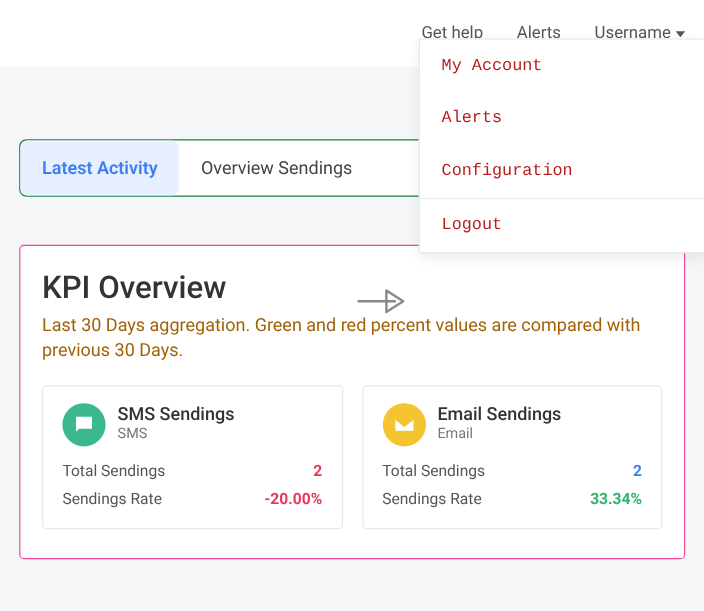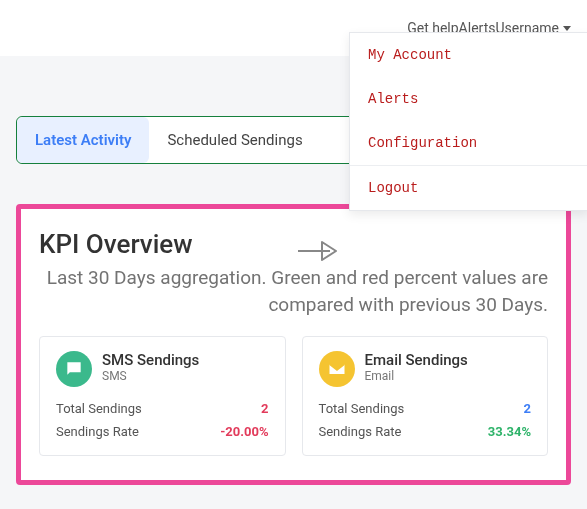--- a/index.html
+++ b/index.html
@@ -1,26 +1,26 @@
 <!DOCTYPE html>
 <html><head>
 <meta charset="utf-8">
 <style>
 * { box-sizing: border-box; margin: 0; padding: 0; }
 body { font-family: -apple-system, BlinkMacSystemFont, "Segoe UI", Roboto, Arial, sans-serif; background: #fff; width: 587px; height: 509px; overflow: hidden; color: #333; }
-.topbar { height: 56px; display: flex; justify-content: flex-end; align-items: center; padding: 0 16px; background: #fff; font-size: 14px; color: #555; }
+.topbar { height: 56px; display: flex; justify-content: flex-end; align-items: center; padding: 0 16px; background: #fff; gap: 28px; font-size: 14px; color: #555; }
 .topbar .item { cursor: pointer; display: flex; align-items: center; gap: 4px; }
 .caret { display: inline-block; width: 0; height: 0; border-left: 4px solid transparent; border-right: 4px solid transparent; border-top: 5px solid #555; }
 .content { background: #f5f6f8; padding: 20px 16px; height: calc(509px - 56px); position: relative; }
 .tabs { background: #fff; border-radius: 6px; display: flex; padding: 0; border: 1px solid #15803d; margin-top: 40px; }
 .tab { padding: 14px 18px; font-size: 15px; color: #444; cursor: pointer; }
 .tab.active { background: #e8f0ff; color: #3d7ef6; border-radius: 6px; font-weight: 600; }
-.card { background: #fff; border: 5px solid #ec4899; border-radius: 4px; margin-top: 40px; padding: 20px 18px 24px 18px; }
+.card { background: #fff; border: 1px solid #ec4899; border-radius: 4px; margin-top: 40px; padding: 20px 18px 24px 18px; }
 .card h2 { font-size: 26px; color: #333; font-weight: 500; margin-bottom: 6px; }
-.card p { font-size: 19px; color: #737373; line-height: 1.4; text-align: right; }
+.card p { font-size: 15px; color: #a16207; line-height: 1.4; }
 .kpis { display: flex; gap: 16px; margin-top: 18px; }
 .kpi { flex: 1; border: 1px solid #e6e8ec; border-radius: 4px; padding: 14px 16px 16px 16px; }
 .kpi-head { display: flex; gap: 10px; align-items: flex-start; margin-bottom: 14px; }
 .kpi-icon { width: 36px; height: 36px; border-radius: 50%; display: flex; align-items: center; justify-content: center; flex-shrink: 0; }
 .kpi-title { font-size: 15px; color: #333; font-weight: 500; }
 .kpi-sub { font-size: 12px; color: #777; }
 .kpi-row { display: flex; justify-content: space-between; font-size: 13px; color: #555; margin-top: 8px; }
 .kpi-row .val { font-weight: 700; }
 .val.red { color: #e23b5b; }
 .val.blue { color: #3d7ef6; }
@@ -53,21 +53,21 @@
     <div class="menu-item">Logout</div>
   </div>
 
   <svg class="arrow" width="46" height="26">
     <defs></defs>
     <path d="M2 13 L34 13 M26 4 L40 13 L26 22 Z" fill="#fff" stroke="#888" stroke-width="2" stroke-linejoin="round"></path>
   </svg>
 
   <div class="tabs">
     <div class="tab active">Latest Activity</div>
-    <div class="tab">Scheduled Sendings</div>
+    <div class="tab">Overview Sendings</div>
   </div>
 
   <div class="card">
     <h2>KPI Overview</h2>
     <p>Last 30 Days aggregation. Green and red percent values are compared with previous 30 Days.</p>
 
     <div class="kpis">
 
       <div class="kpi">
         <div class="kpi-head">

